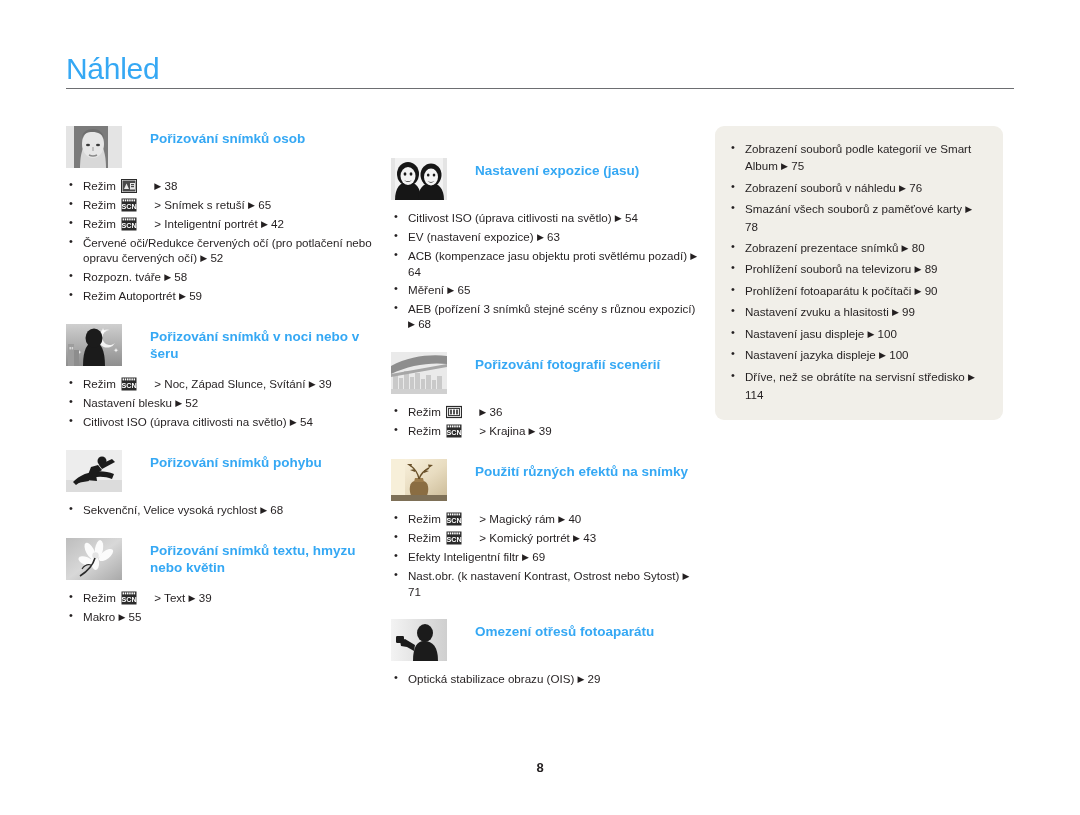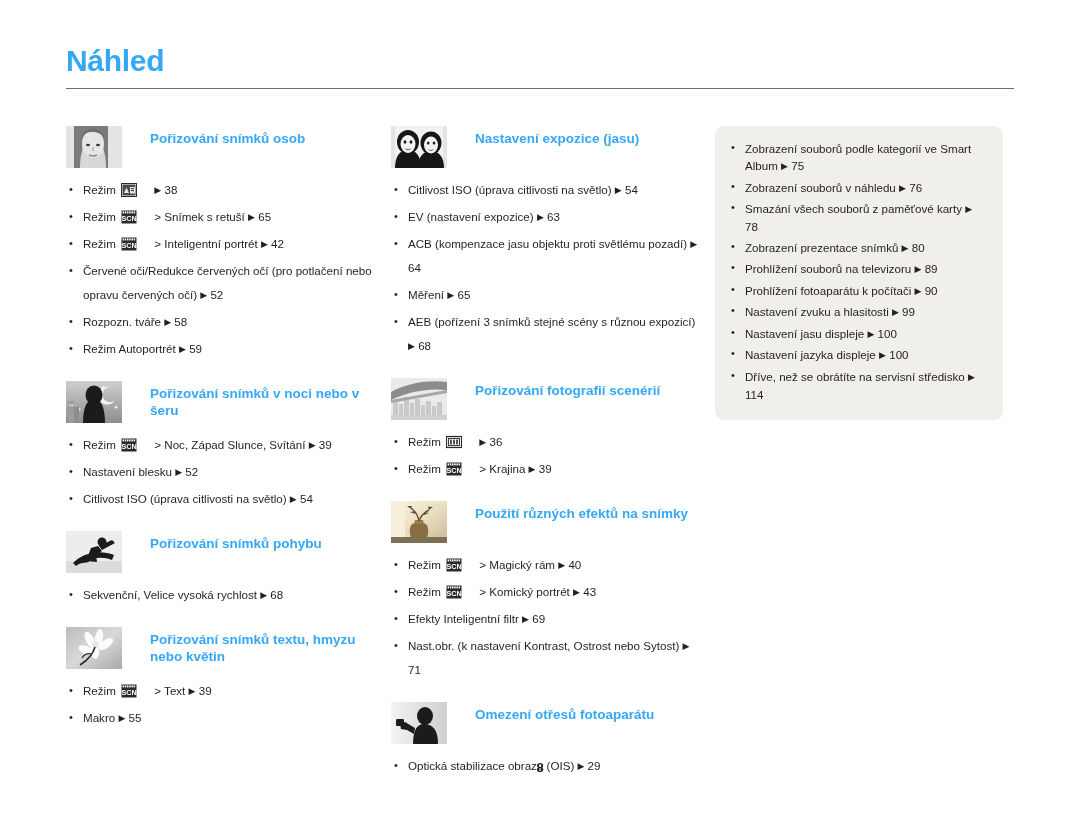--- a/index.html
+++ b/index.html
@@ -5,51 +5,51 @@
   html,body{margin:0;padding:0;}
   body{
     width:1080px;height:815px;background:#ffffff;
     font-family:"Liberation Sans","DejaVu Sans",sans-serif;
     color:#231f20;overflow:hidden;
   }
   .page{position:relative;width:1080px;height:815px;}
 
   
   .page-title{
-    position:absolute;left:66px;top:44px;
-    font-size:30px;font-weight:bold;color:#35a8f4;letter-spacing:-0.3px;text-align:center;
+    position:absolute;left:66px;top:52px;
+    font-size:30px;font-weight:normal;color:#35a8f4;letter-spacing:-0.3px;text-align:center;
   }
   .title-rule{
     position:absolute;left:66px;top:88px;width:948px;height:1px;background:#6d6e71;
   }
 
   
   .col{position:absolute;top:126px;}
   .col-1{left:66px;width:310px;}
-  .col-2{left:391px;width:310px;}
+  .col-2{left:391px;width:310px;margin-top:32px;}
   .col-3{left:715px;width:288px;}
 
   
   .section{margin-bottom:20px;}
   .sec-head{position:relative;min-height:46px;margin-bottom:6px;padding-left:18px;}
   .sec-icon{
     position:absolute;left:0;top:0;width:56px;height:42px;
     background:#e9e9e9;overflow:hidden;
   }
   .sec-icon svg{display:block;width:56px;height:42px;}
   .sec-title{
     margin-left:66px;padding-top:4px;
     font-size:13.5px;font-weight:bold;color:#35a8f4;line-height:17px;
   }
 
   
   ul.blist{list-style:none;margin:0;padding:0;}
   ul.blist li{
     position:relative;padding-left:17px;
-    font-size:11.6px;line-height:24px;color:#231f20;
+    font-size:11.6px;line-height:15px;color:#231f20;
     margin-bottom:3px;
   }
   ul.blist li:before{
     content:"•";position:absolute;left:3px;top:-1px;
     font-size:11px;color:#231f20;
   }
   .arrow{font-size:9px;vertical-align:1px;letter-spacing:0;}
 
   
   .mi{

